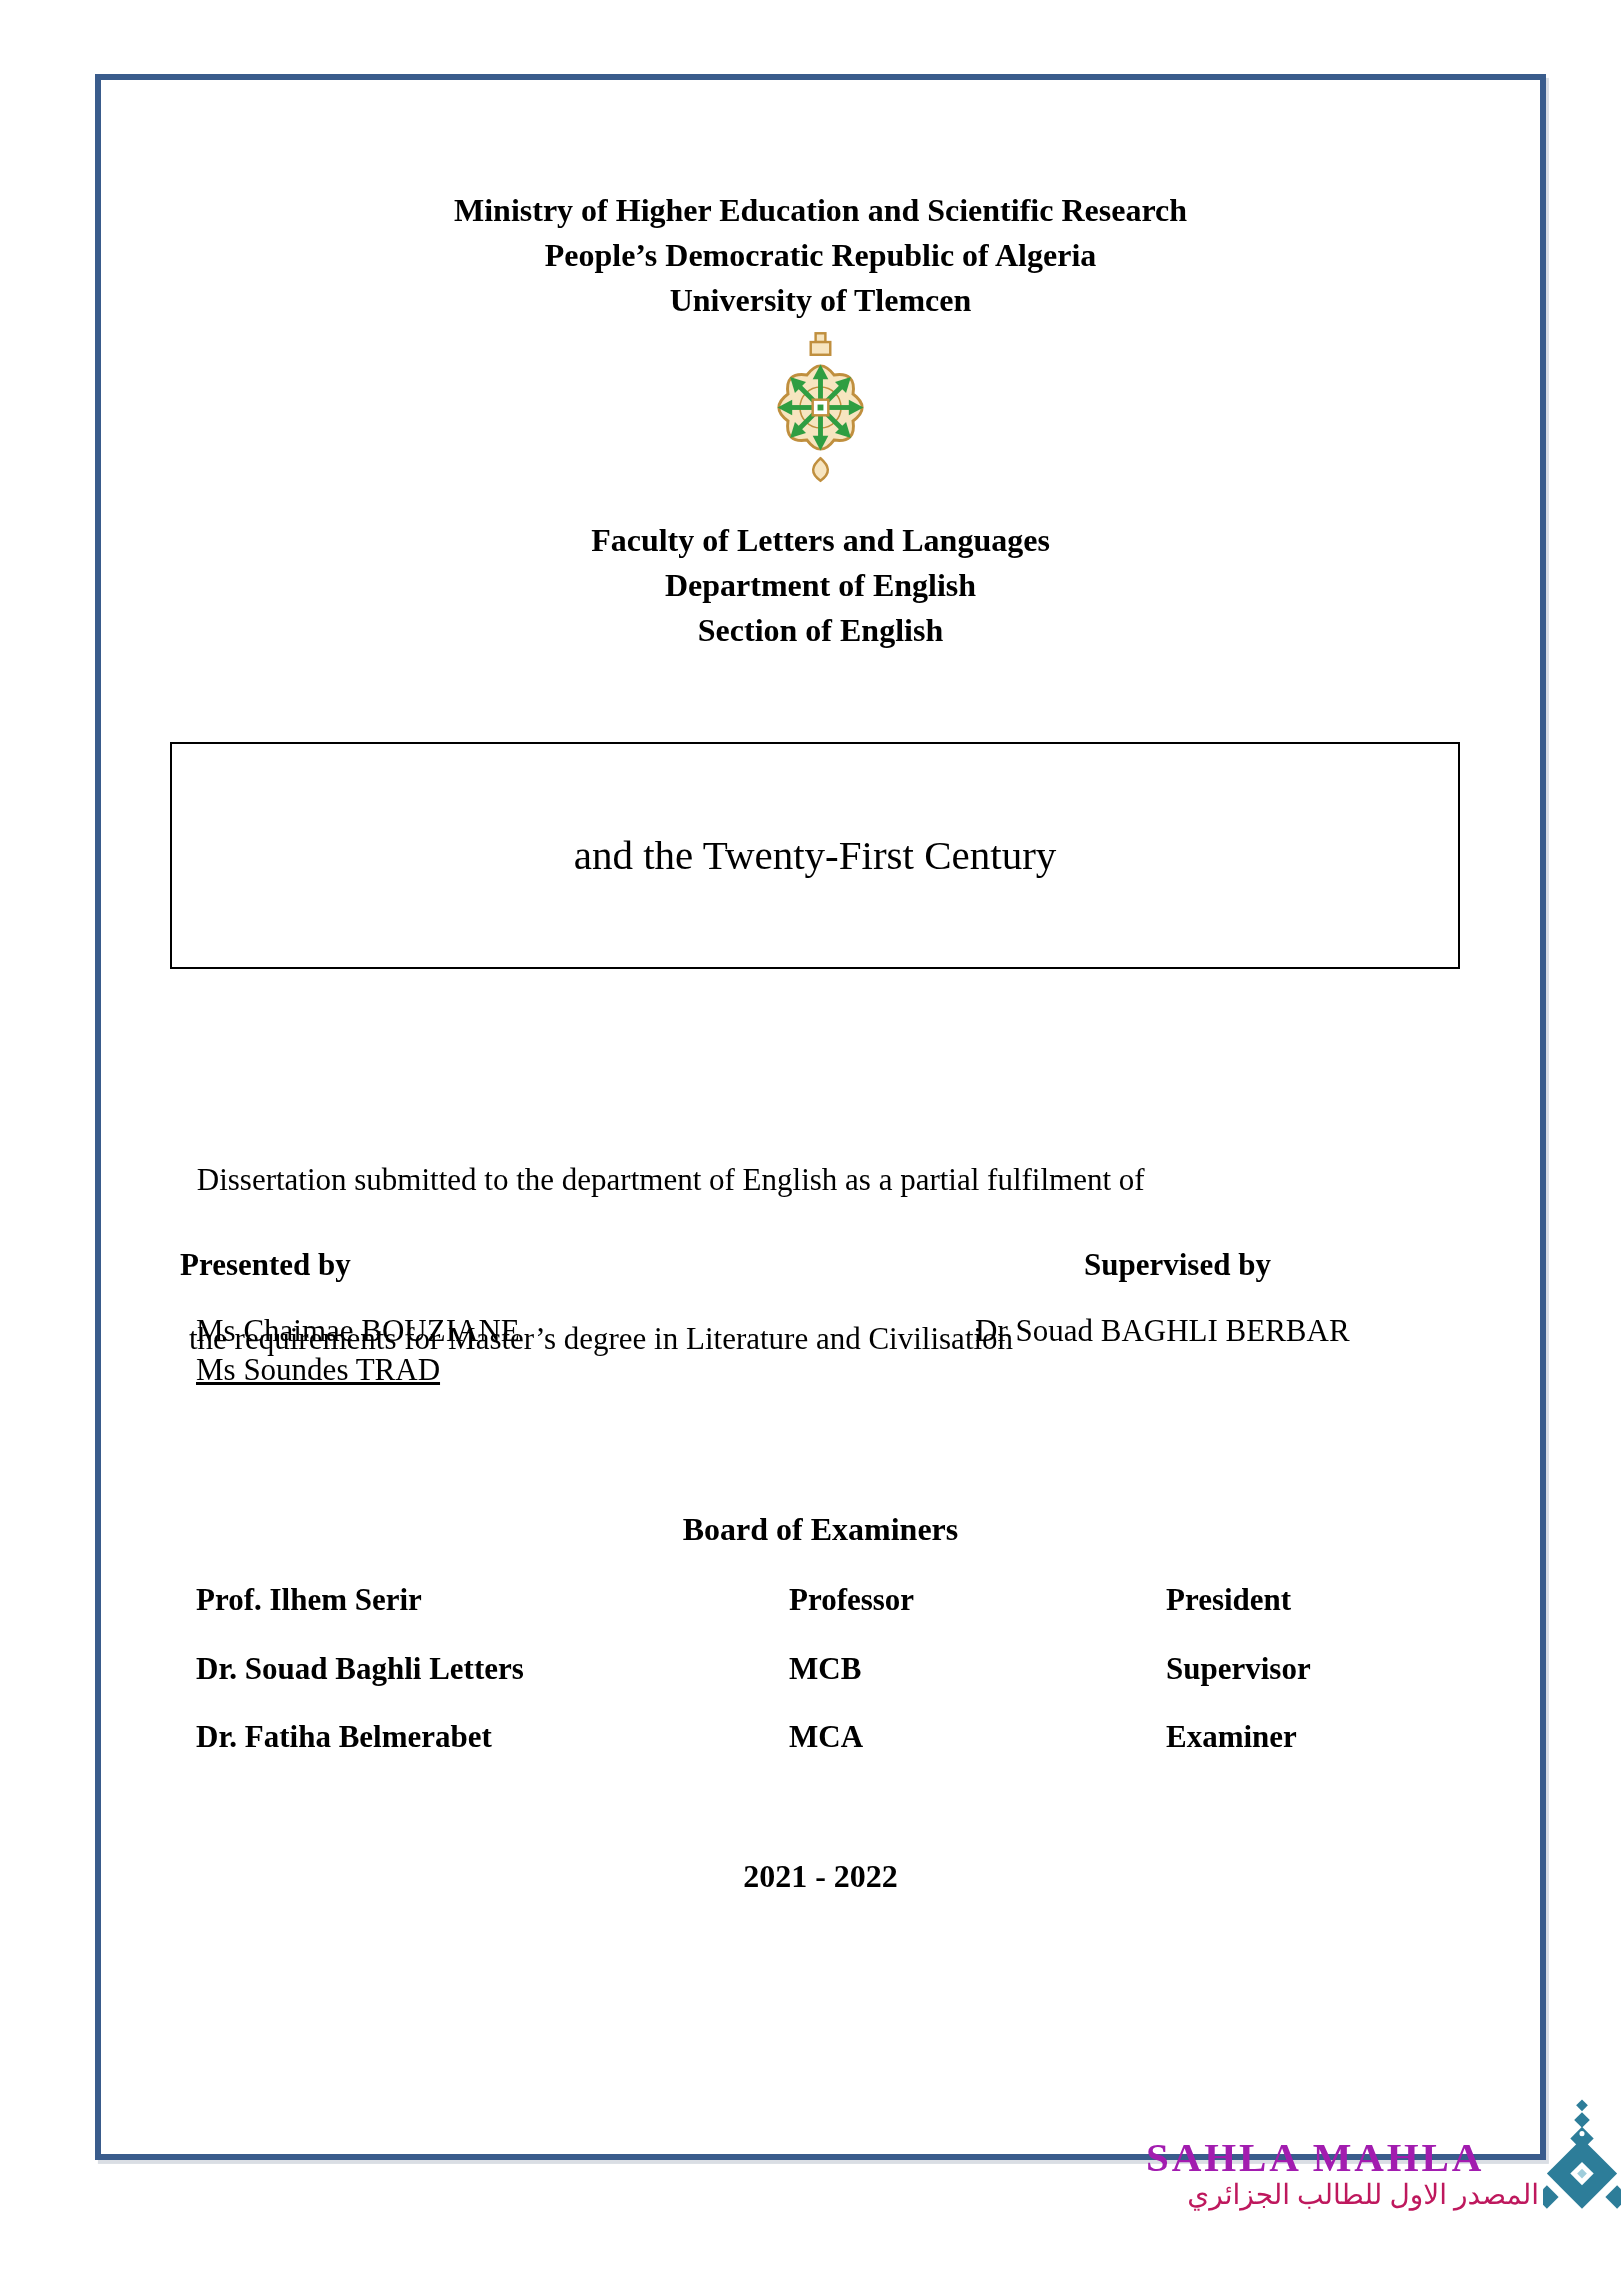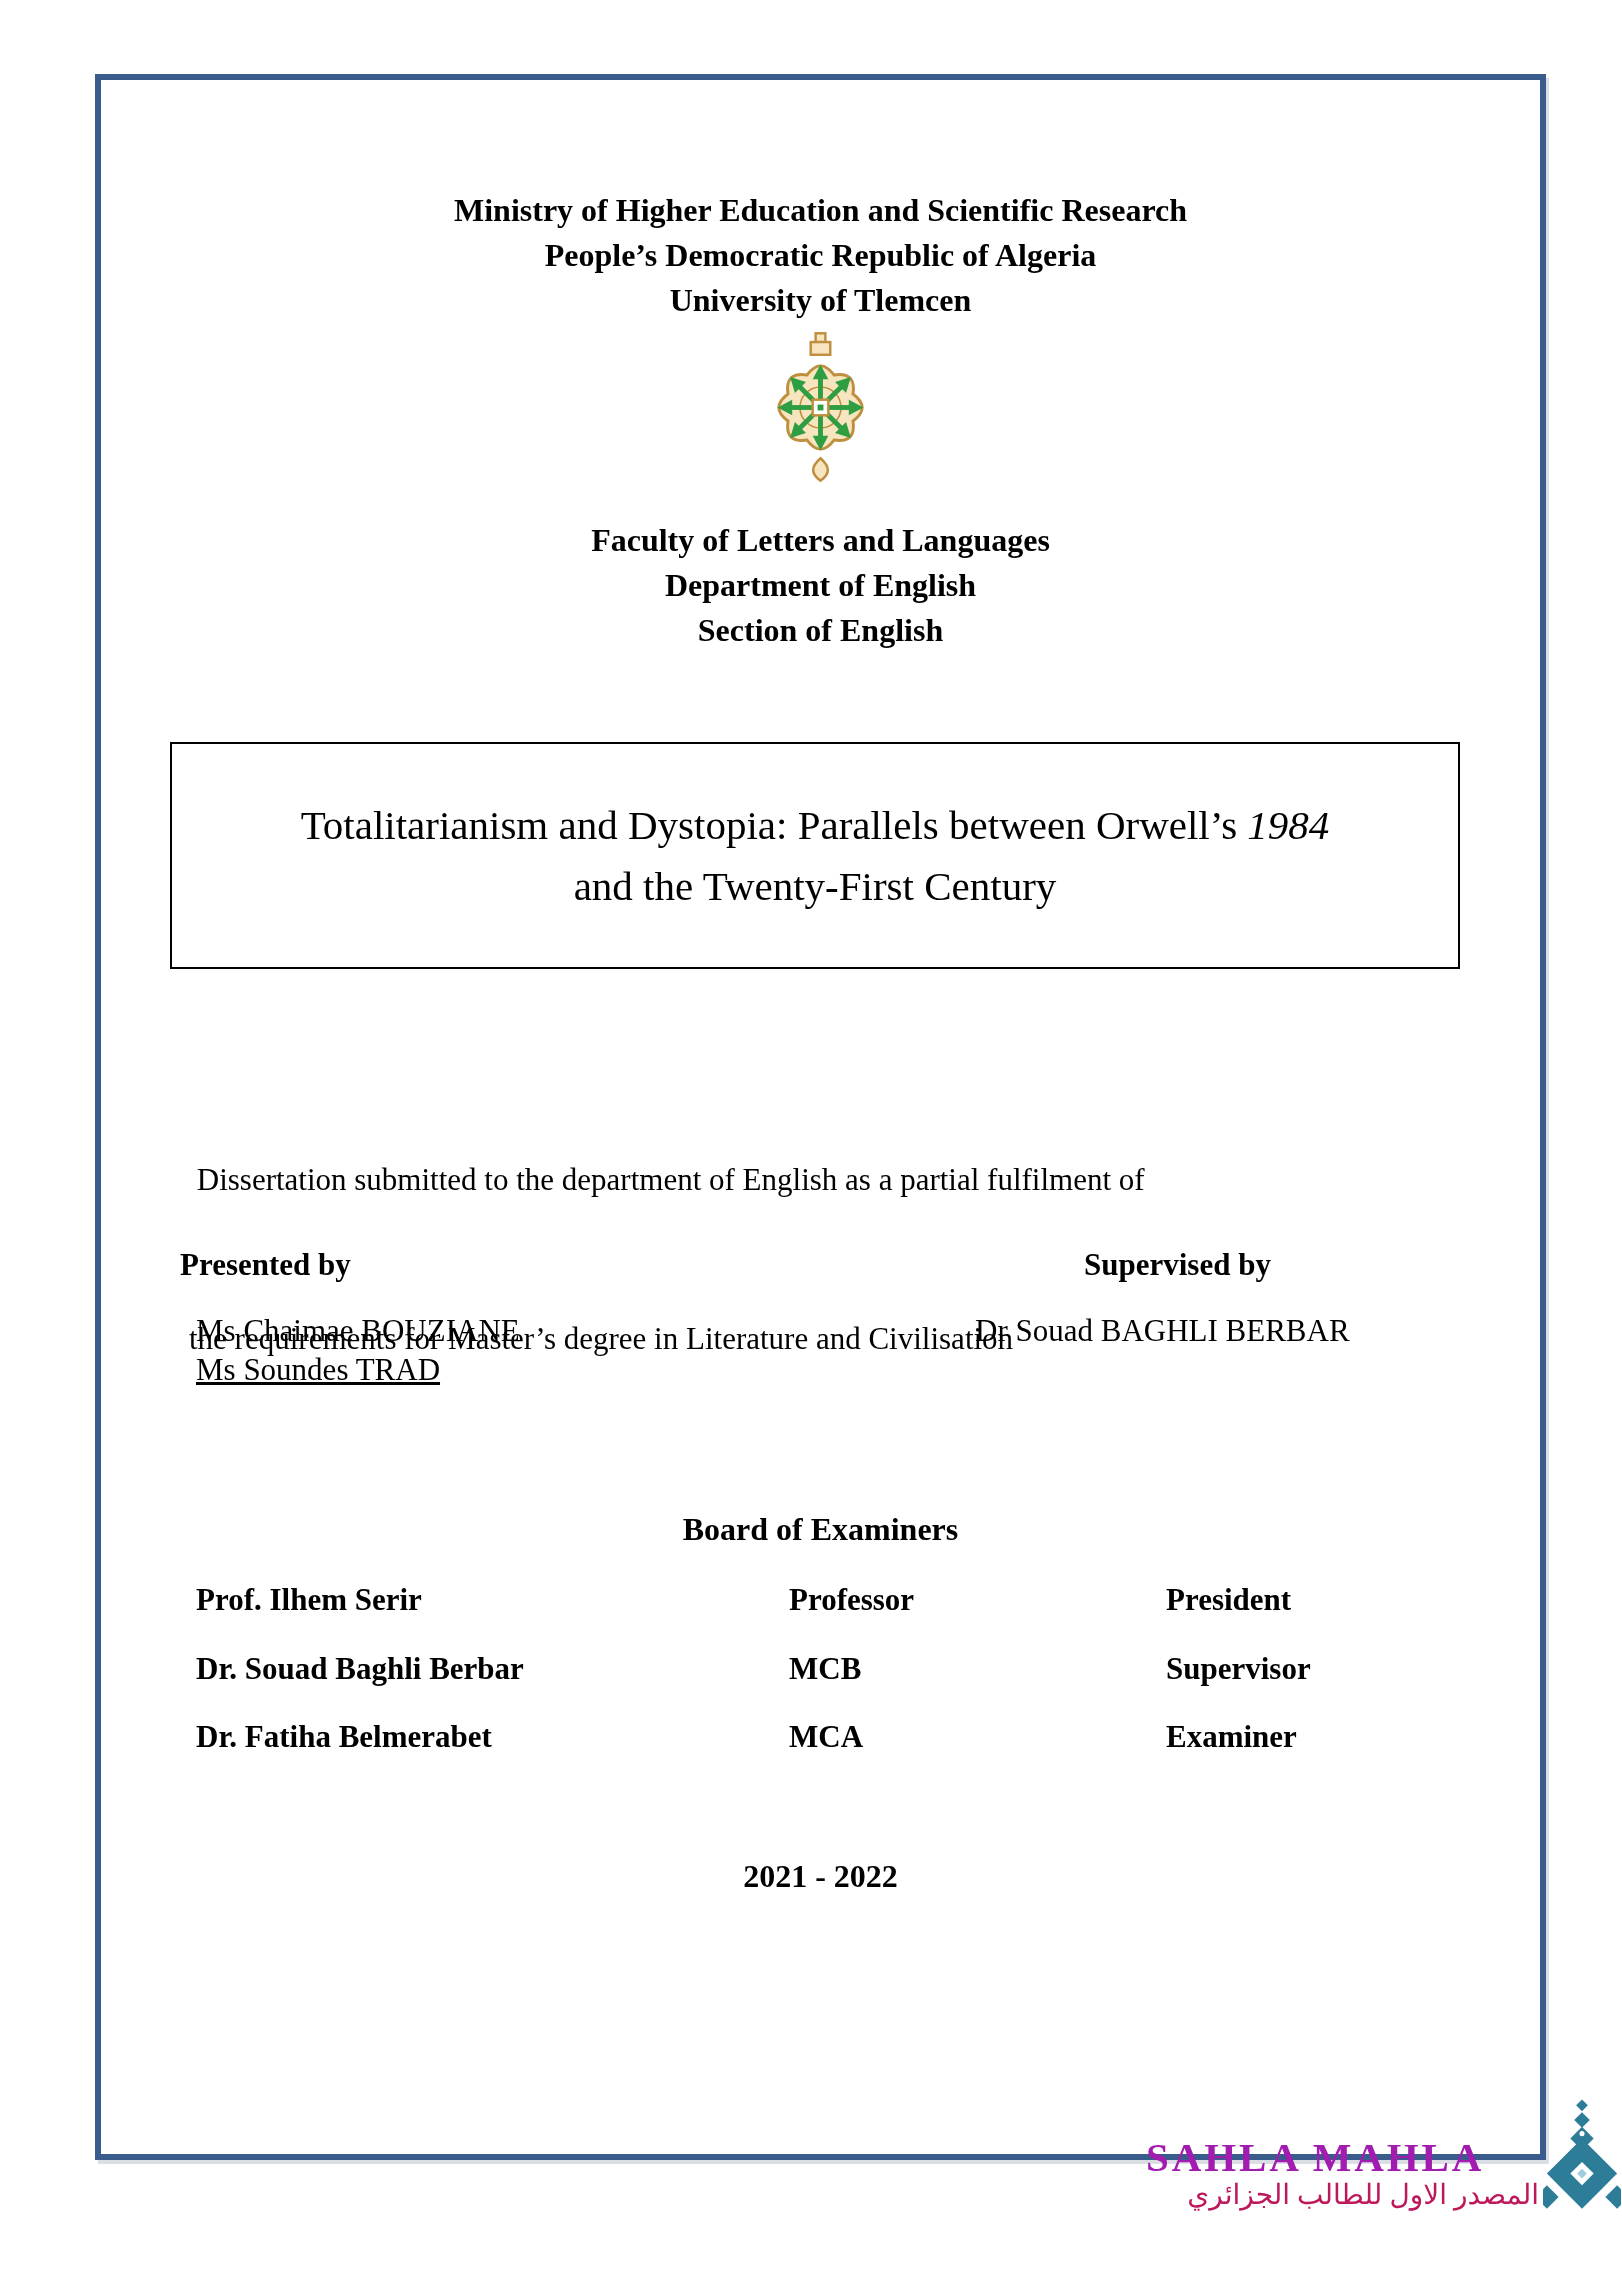--- a/index.html
+++ b/index.html
@@ -81,21 +81,20 @@
 </div>
 
 <div class="abs centered-band" style="top:518px;">
   <div class="hdr">Faculty of Letters and Languages</div>
   <div class="hdr">Department of English</div>
   <div class="hdr">Section of English</div>
 </div>
 
 <div class="abs title-box">
   <div class="title-text">
-    <div><span>Totalitarianism and Dystopia: Parallels between Orwell’s </span><span class="it">1984</span></div>
     <div>and the Twenty-First Century</div>
   </div>
 </div>
 
 <div class="abs submission">
   <div> Dissertation submitted to the department of English as a partial fulfilment of</div>
   <div>the requirements for Master’s degree in Literature and Civilisation</div>
 </div>
 
 <div class="abs body-txt bold" style="left:180px;top:1247px;">Presented by</div>
@@ -105,21 +104,21 @@
 <div class="abs body-txt" style="left:975px;top:1313px;">Dr Souad BAGHLI BERBAR</div>
 <div class="abs body-txt" style="left:196px;top:1352px;text-decoration:underline;">Ms Soundes TRAD</div>
 
 <div class="abs centered-band bold body-txt" style="top:1511px;font-size:32px;">Board of Examiners</div>
 
 <div>
   <div class="abs body-txt bold board-row-name" style="top:1582px;">Prof. Ilhem Serir</div>
   <div class="abs body-txt bold board-row-rank" style="top:1582px;">Professor</div>
   <div class="abs body-txt bold board-row-role" style="top:1582px;">President</div>
 
-  <div class="abs body-txt bold board-row-name" style="top:1651px;">Dr. Souad Baghli Berbar</div>
+  <div class="abs body-txt bold board-row-name" style="top:1651px;">Dr. Souad Baghli Letters</div>
   <div class="abs body-txt bold board-row-rank" style="top:1651px;">MCB</div>
   <div class="abs body-txt bold board-row-role" style="top:1651px;">Supervisor</div>
 
   <div class="abs body-txt bold board-row-name" style="top:1719px;">Dr. Fatiha Belmerabet</div>
   <div class="abs body-txt bold board-row-rank" style="top:1719px;">MCA</div>
   <div class="abs body-txt bold board-row-role" style="top:1719px;">Examiner</div>
 </div>
 
 <div class="abs centered-band bold" style="top:1858px;font-size:32px;">2021 - 2022</div>
 

